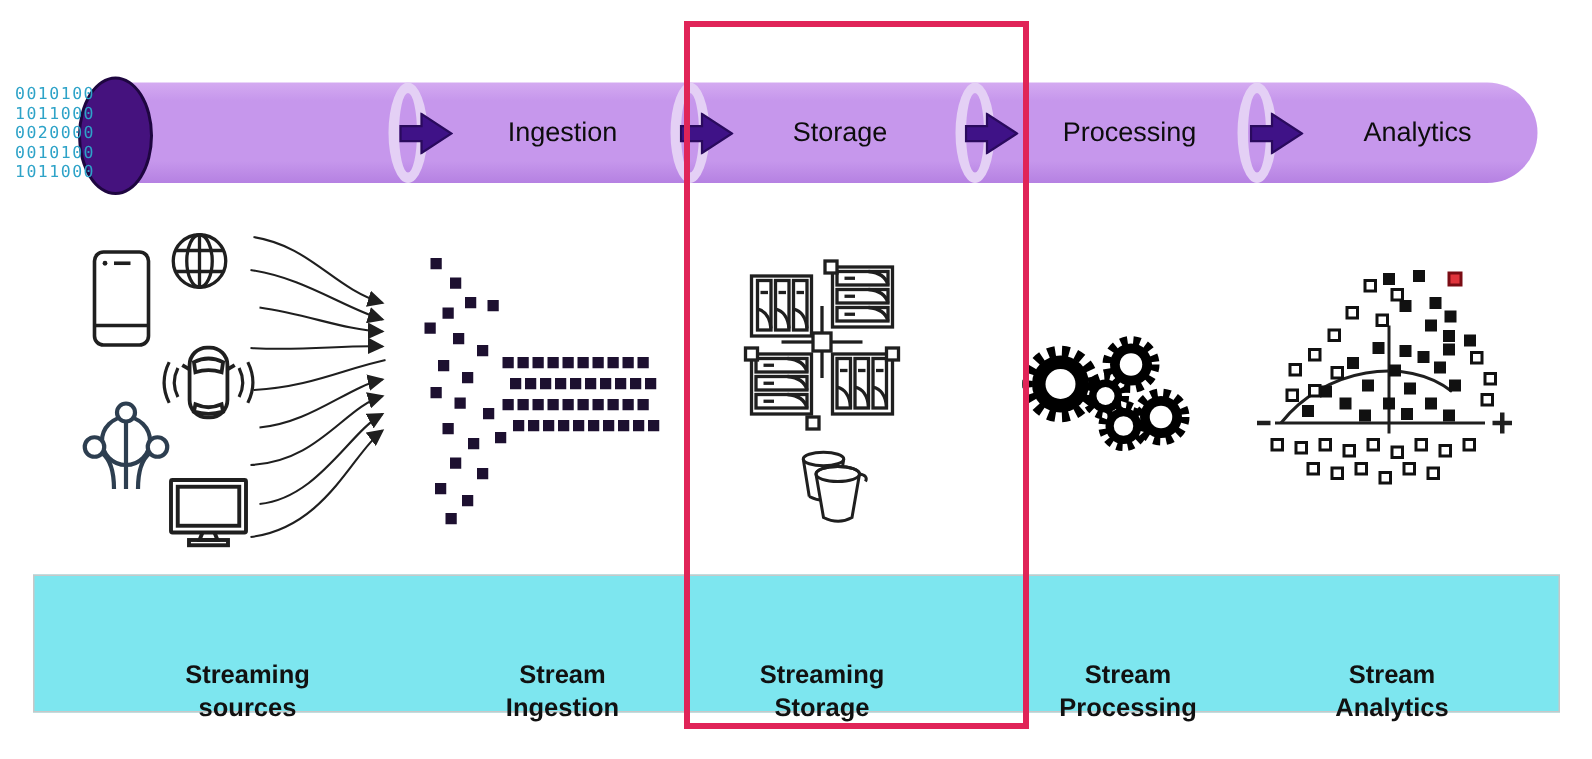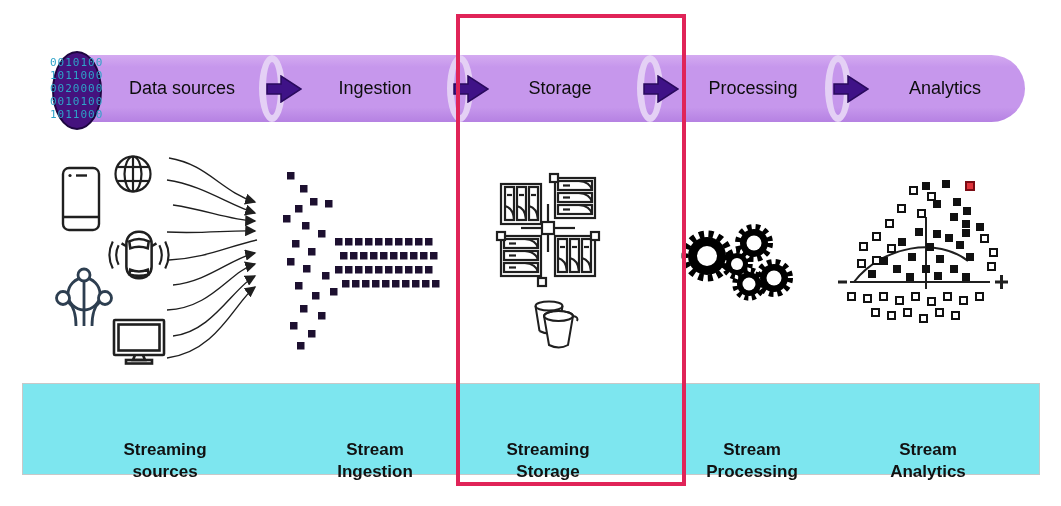--- a/index.html
+++ b/index.html
@@ -3,21 +3,21 @@
 <meta charset="utf-8">
 <style>
   html,body{margin:0;padding:0;background:#ffffff;}
   #stage{position:relative;width:1061px;height:506px;background:#ffffff;overflow:hidden;
          font-family:"Liberation Sans",sans-serif;}
   .abs{position:absolute;}
 
   
   #binary{left:10px;top:56px;color:var(--binary-text,#2ea3c8);
           font-family:"DejaVu Sans Mono",monospace;font-size:11px;line-height:13px;
-          letter-spacing:1px;z-index:3;margin-left:40px;}
+          letter-spacing:1px;z-index:3;}
 
   
   #pipe-body{left:70px;top:55px;width:955px;height:67px;
              border-radius:0 34px 34px 0;
              background:linear-gradient(to bottom,#d4aaf1 0%,var(--pipe-body,#c697ec) 18%,
                         var(--pipe-body,#c697ec) 78%,#b581e2 100%);z-index:1;}
   #pipe-cap{left:52px;top:51px;width:46px;height:75px;border-radius:50%;
             background:var(--pipe-end-cap,#45127e);border:2px solid #1e0640;z-index:2;}
   .pipe-joint{top:55px;width:26px;height:67px;border-radius:50%;
               border:7px solid var(--pipe-joint,#e4d0f5);box-sizing:border-box;z-index:2;}
@@ -67,21 +67,20 @@
   <svg class="abs pipe-arrow" style="left:453px;" viewBox="0 0 36 28">
     <path d="M1,9 h14 v-8 l20,13 -20,13 v-8 h-14 z" fill="#3f1287" stroke="#2a0a5e" stroke-width="1.5"></path>
     </svg>
   <svg class="abs pipe-arrow" style="left:643px;" viewBox="0 0 36 28">
     <path d="M1,9 h14 v-8 l20,13 -20,13 v-8 h-14 z" fill="#3f1287" stroke="#2a0a5e" stroke-width="1.5"></path>
     </svg>
   <svg class="abs pipe-arrow" style="left:833px;" viewBox="0 0 36 28">
     <path d="M1,9 h14 v-8 l20,13 -20,13 v-8 h-14 z" fill="#3f1287" stroke="#2a0a5e" stroke-width="1.5"></path>
     </svg>
 
-  <div class="abs pipe-label" style="left:182px;">Data sources</div>
   <div class="abs pipe-label" style="left:375px;">Ingestion</div>
   <div class="abs pipe-label" style="left:560px;">Storage</div>
   <div class="abs pipe-label" style="left:753px;">Processing</div>
   <div class="abs pipe-label" style="left:945px;">Analytics</div>
 
   <svg class="abs icon" style="left:60px;top:166px;" width="42" height="66" viewBox="0 0 42 66" fill="none" stroke="#1f1f1f" stroke-width="2.4">
     <rect x="3" y="2" width="36" height="62" rx="6"></rect>
     <circle cx="10" cy="9.5" r="1.6" fill="#1f1f1f" stroke="none"></circle>
     <line x1="16" y1="9.5" x2="27" y2="9.5"></line>
     <line x1="3" y1="51" x2="39" y2="51"></line>

